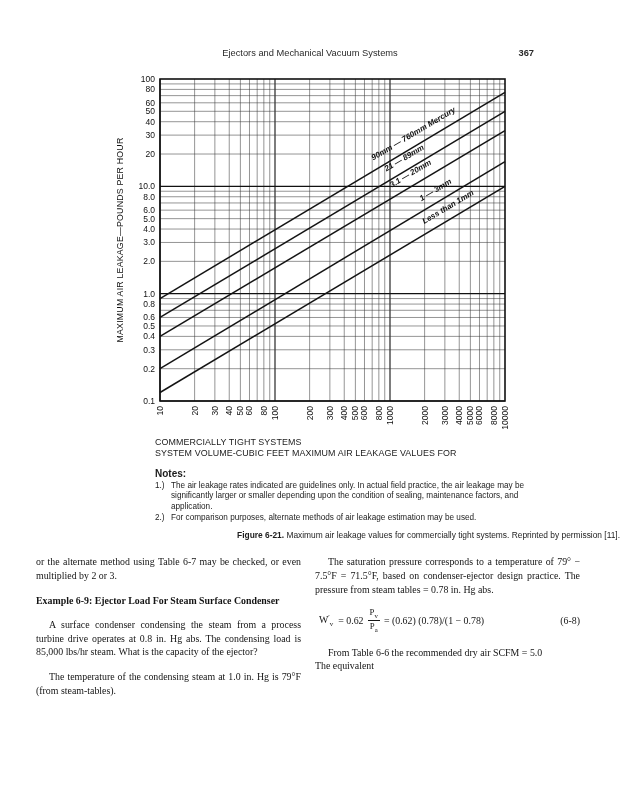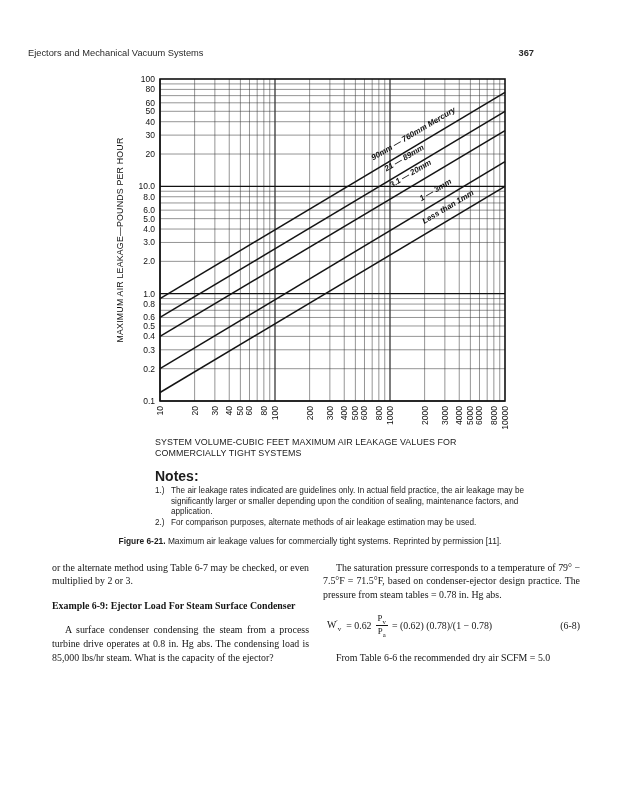--- a/index.html
+++ b/index.html
@@ -2,35 +2,35 @@
 <html><head>
 <meta charset="utf-8">
 <style>
   html,body{margin:0;padding:0;background:#e8e8e8;}
   .page{
     width:620px;height:800px;background:#ffffff;position:relative;
     font-family:"Liberation Sans",sans-serif;color:#1c1c1c;overflow:hidden;
     box-sizing:border-box;padding-top:48px;
   }
   
-  .runhead{position:relative;height:14px;font-size:9.3px;color:#2a2a2a;padding-left:28px;}
+  .runhead{position:relative;height:14px;text-align:center;font-size:9.3px;color:#2a2a2a;}
   .pagenum{position:absolute;right:86px;top:0;font-size:9.3px;font-weight:bold;}
   
   .figure{margin-left:110px;margin-top:9px;width:490px;}
   .figure svg{display:block;}
   .xaxis-title{margin-left:45px;width:392px;font-size:8.9px;line-height:1.28;color:#1a1a1a;letter-spacing:0.1px;}
   .notes{margin-left:45px;margin-top:7px;width:400px;font-size:8.2px;line-height:1.3;}
-  .notes-head{font-weight:bold;font-size:14px;margin-bottom:1px;}
+  .notes-head{font-weight:bold;font-size:10px;margin-bottom:1px;}
   .note{display:flex;}
   .note .n-num{width:16px;flex:0 0 16px;}
   .note .n-text{flex:1;}
-  .fig-caption{margin-top:7px;text-align:center;font-size:8.4px;width:100%;}
+  .fig-caption{margin-top:7px;text-align:right;font-size:8.4px;width:100%;}
   .fig-caption b{font-weight:bold;}
   
-  .columns{display:flex;gap:14px;padding:0 40px 0 52px;margin-top:15px;
+  .columns{display:flex;gap:14px;padding:0 40px 0 36px;margin-top:15px;
     font-family:"Liberation Serif",serif;font-size:9.9px;line-height:1.38;color:#141414;justify-content:center;}
   .col{flex:1;text-align:justify;}
   .col p{margin:0 0 11px 0;}
   .col p.ind{text-indent:13px;}
   .ex-head{font-weight:bold;margin:20px 0 22px 0;text-align:left;line-height:1.35;}
   
   .equation{margin:10px 0 12px 4px;}
   .eq-line1{display:flex;align-items:center;}
   .eq-gap{display:inline-block;width:5px;}
   .frac{display:inline-flex;flex-direction:column;align-items:center;margin:0 4px;font-size:8.8px;line-height:1.15;}
@@ -161,22 +161,22 @@
         <text x="45" y="249.47843245882223" text-anchor="end" font-size="8.5" fill="#111">0.6</text>
         <text x="45" y="257.97721953460064" text-anchor="end" font-size="8.5" fill="#111">0.5</text>
         <text x="45" y="268.37889426413204" text-anchor="end" font-size="8.5" fill="#111">0.4</text>
         <text x="45" y="281.78898532675623" text-anchor="end" font-size="8.5" fill="#111">0.3</text>
         <text x="45" y="300.689447132066" text-anchor="end" font-size="8.5" fill="#111">0.2</text>
         <text x="45" y="333" text-anchor="end" font-size="8.5" fill="#111">0.1</text>
         <text transform="translate(13 169) rotate(-90)" text-anchor="middle" font-size="8.8" fill="#111" letter-spacing="0.2">MAXIMUM AIR LEAKAGE—POUNDS PER HOUR</text>
       </svg>
 
     <div class="xaxis-title">
+      <div>COMMERCIALLY TIGHT SYSTEMS</div>
       <div>SYSTEM VOLUME-CUBIC FEET MAXIMUM AIR LEAKAGE VALUES FOR</div>
-      <div>COMMERCIALLY TIGHT SYSTEMS</div>
     </div>
 
     <div class="notes">
       <div class="notes-head">Notes:</div>
       <div class="note">
         <span class="n-num">1.)</span>
         <span class="n-text">The air leakage rates indicated are guidelines only. In actual field practice, the air leakage may be significantly larger or smaller depending upon the condition of sealing, maintenance factors, and application.</span>
       </div>
       <div class="note">
         <span class="n-num">2.)</span>
@@ -189,20 +189,21 @@
     <b>Figure 6-21.</b>
     <span>Maximum air leakage values for commercially tight systems. Reprinted by permission [11].</span>
   </div>
 
   <div class="columns">
 
     <div class="col">
       <p>or the alternate method using Table 6-7 may be checked, or even multiplied by 2 or 3.</p>
       <p class="ex-head">Example 6-9: Ejector Load For Steam Surface Condenser</p>
       <p class="ind">A surface condenser condensing the steam from a process turbine drive operates at 0.8 in. Hg abs. The condensing load is 85,000 lbs/hr steam. What is the capacity of the ejector?</p>
+      <p class="ind">The temperature of the condensing steam at 1.0 in. Hg is 79°F (from steam-tables).</p>
     </div>
 
     <div class="col">
       <p class="ind">The saturation pressure corresponds to a temperature of 79° − 7.5°F = 71.5°F, based on condenser-ejector design practice. The pressure from steam tables = 0.78 in. Hg abs.</p>
 
       <div class="equation">
         <div class="eq-line1">
           <span><span>W</span><span class="sup">′</span><span class="sub">v</span></span>
           <span class="eq-gap"></span>
           <span>= 0.62</span>
@@ -210,18 +211,19 @@
             <span class="num"><span>P</span><span class="sub">v</span></span>
             <span class="den"><span>P</span><span class="sub">a</span></span>
           </span>
           <span>= (0.62) (0.78)/(1 − 0.78)</span>
           <span class="eq-num">(6-8)</span>
         </div>
       </div>
 
       <p style="margin-bottom:8px;">
         <span class="ind" style="display:block;text-indent:13px;">From Table 6-6 the recommended dry air SCFM = 5.0</span>
+        <span style="display:block;">The equivalent</span>
       </p>
 
     </div>
 
   </div>
 </div>
 
 </body></html>

